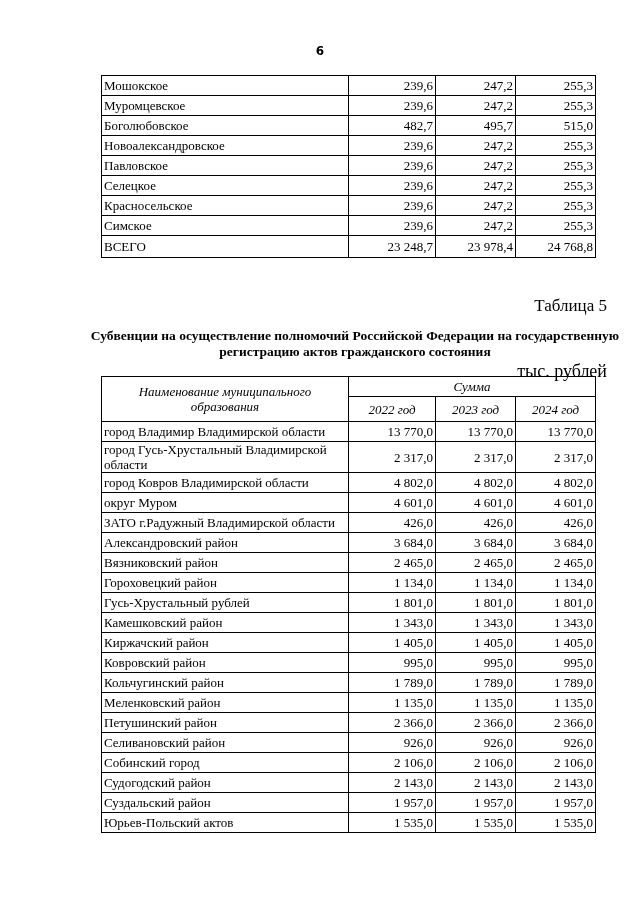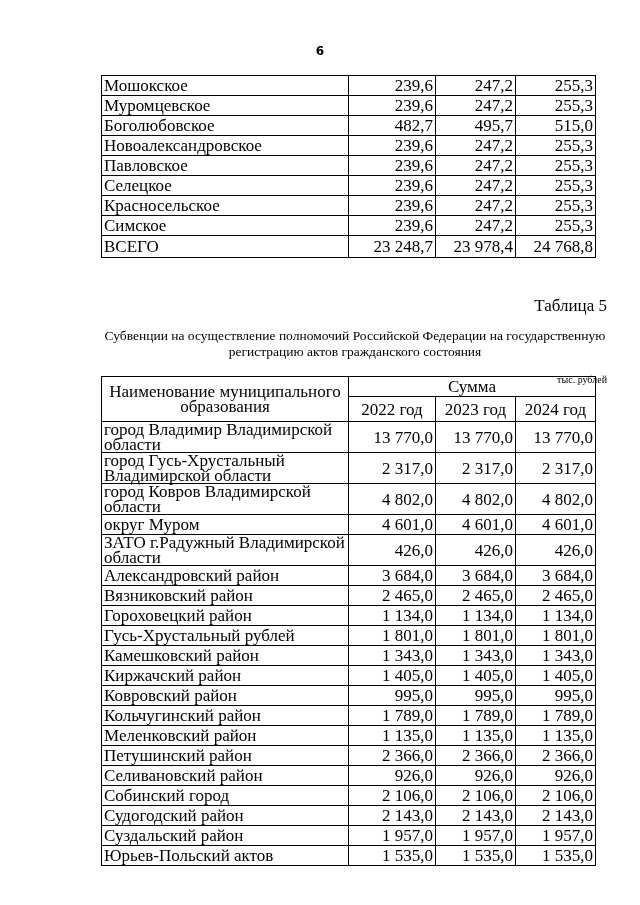--- a/index.html
+++ b/index.html
@@ -1,28 +1,28 @@
 <!DOCTYPE html>
 <html><head>
 <meta charset="utf-8">
 <style>
   html, body { margin:0; padding:0; background:#fff; }
   body { width:640px; height:905px; position:relative; overflow:hidden; font-family:"Liberation Serif", serif; color:#000; }
   .page-num { position:absolute; top:44px; left:0; width:640px; text-align:center; font-family:"DejaVu Sans", sans-serif; font-size:12px; font-weight:bold; }
-  table { border-collapse:collapse; position:absolute; left:101px; table-layout:fixed; font-size:17px; }
+  table { border-collapse:collapse; position:absolute; left:101px; table-layout:fixed; font-size:13px; }
   td, th { border:1px solid #000; padding:0 2px; height:19px; line-height:15px; font-weight:normal; }
   td.num { text-align:right; }
   .c0 { width:242px; } .c1 { width:87px; } .c2 { width:80px; } .c3 { width:80px; }
   #t1 { top:75px; }
   #t1 tr.total td { font-weight:normal; height:21px; }
   .table-label { position:absolute; top:296px; right:33px; font-size:17px; }
-  .title { position:absolute; top:328px; left:90px; width:530px; text-align:center; font-size:13.5px; line-height:16px; }
-  .units { position:absolute; top:374px; right:33px; font-size:10px; }
+  .title { position:absolute; top:328px; left:90px; width:530px; text-align:center; font-size:13.5px; line-height:16px;font-weight:bold; }
+  .units { position:absolute; top:361px; right:33px; font-size:18px; }
   #t2 { top:376px; }
-  #t2 th { text-align:center; }
+  #t2 th { text-align:center;font-style:italic; }
   #t2 td.c0 { line-height:15px; }
 </style>
 </head>
 <body>
 
 <div class="page-num">6</div>
 
 <table id="t1">
   <colgroup>
       <col class="c0">

